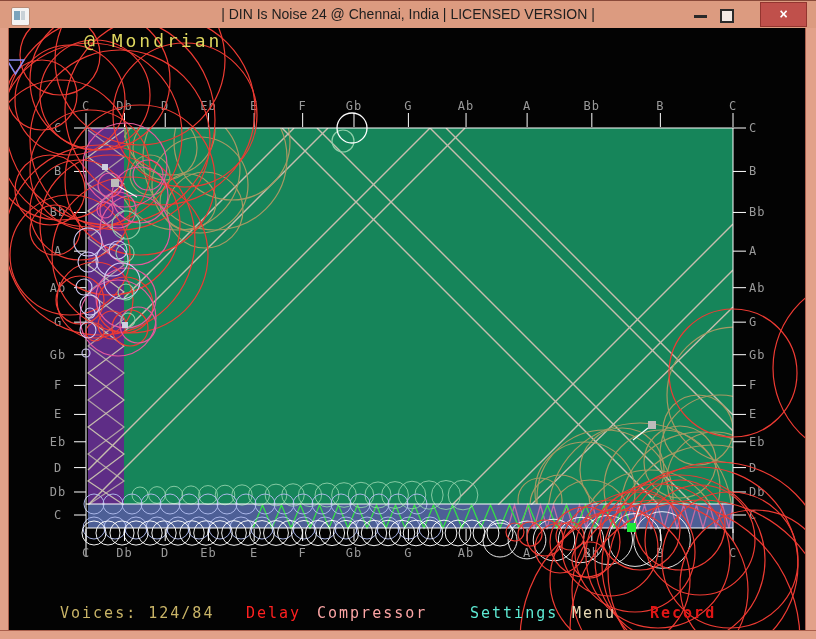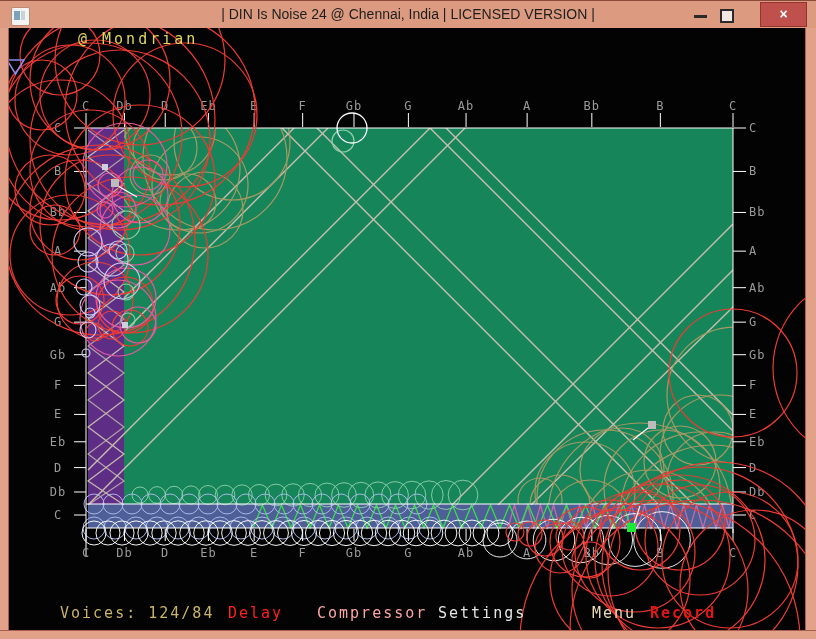--- a/index.html
+++ b/index.html
@@ -32,22 +32,22 @@
     color:#fff;text-align:center;line-height:23px;font-size:14px;
     font-family:"Liberation Sans", sans-serif;font-weight:bold;
   }
   .border{position:absolute;background:#e2a189;z-index:25;}
   .border.l{left:0;top:28px;width:9px;height:602px;border-right:1px solid #aa5f4c;box-sizing:border-box;}
   .border.r{left:805px;top:28px;width:11px;height:602px;border-left:1px solid #aa5f4c;box-sizing:border-box;}
   .border.b{left:0;top:630px;width:816px;height:9px;border-top:1px solid #aa5f4c;box-sizing:border-box;}
   
   #art{position:absolute;left:0;top:0;z-index:5;}
   .mondrian{
-    position:absolute;left:78px;top:30px;z-index:10;
-    font-size:15px;letter-spacing:3px;color:#ded75f;white-space:pre;
+    position:absolute;left:84px;top:30px;z-index:10;
+    font-size:18px;letter-spacing:3px;color:#ded75f;white-space:pre;
   }
   .tri{position:absolute;left:5px;top:58px;z-index:10;}
   .statusbar{position:absolute;left:0;top:604px;width:816px;height:22px;z-index:28;text-align:center;}
   .statusbar span{
     position:absolute;top:0;font-size:15px;letter-spacing:2px;white-space:pre;
   }
 </style>
 </head>
 <body>
 
@@ -421,24 +421,24 @@
     <rect x="627" y="523" width="9" height="9" fill="#1ee838"></rect>
   </svg>
 
 <div class="mondrian" style="color: rgb(222, 215, 95);">@ Mondrian</div>
 <svg class="tri" width="22" height="19">
   <polygon points="2,2 19,2 10.5,16" fill="none" stroke="#8a8af0" stroke-width="1.5"></polygon>
 </svg>
 
 <div class="statusbar">
   <span style="left: 60px; color: rgb(201, 180, 103);">Voices: 124/84</span>
-  <span style="left: 228px; color: rgb(255, 32, 32);">Delay</span>
+  <span style="left: 246px; color: rgb(255, 32, 32);">Delay</span>
   <span style="left: 317px; color: #fca5a5;">Compressor</span>
-  <span style="left: 438px; color: #e5e5e5;">Settings</span>
-  <span style="left: 572px; color: rgb(233, 217, 181); margin-left: 20px;">Menu</span>
+  <span style="left: 470px; color: #5eead4;">Settings</span>
+  <span style="left: 572px; color: rgb(233, 217, 181);">Menu</span>
   <span style="left: 650px; color: rgb(224, 22, 22); font-weight: bold;">Record</span>
 </div>
 
 <div class="border l"></div>
 <div class="border r"></div>
 <div class="border b"></div>
 <div class="titlebar">
   <div class="app-icon">
       <div class="g1"></div>
       <div class="g2"></div>

